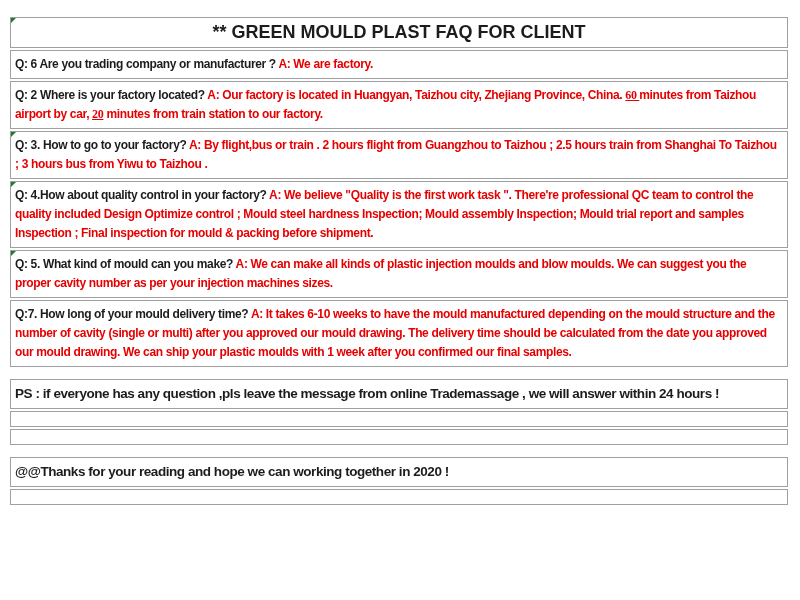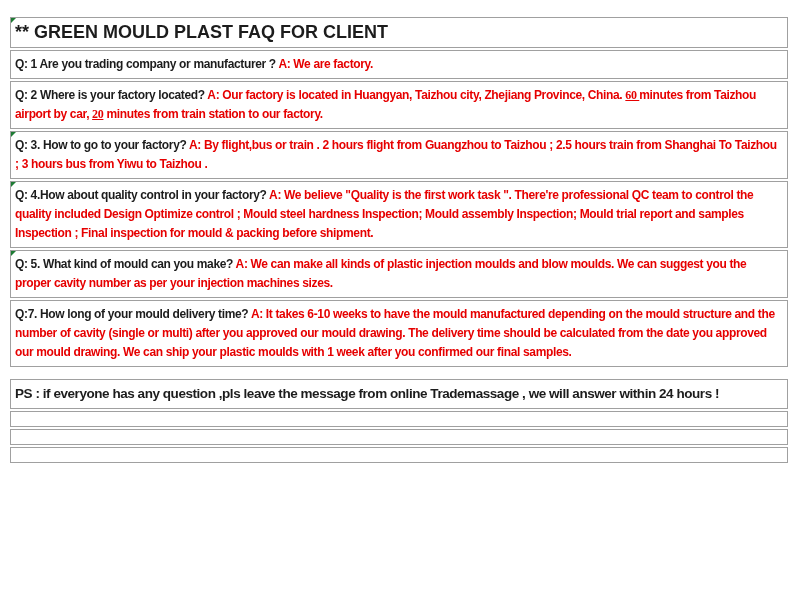--- a/index.html
+++ b/index.html
@@ -22,21 +22,21 @@
     background:#ffffff;
     margin-bottom:2px;
     padding:4px 5px 4px 4px;
     font-size:12px;
     line-height:19px;
     letter-spacing:-0.35px;
     color:var(--black,#1c1c1c);
     box-sizing:border-box;
   }
   .row.title{
-    text-align:left;
+    text-align:center;
     font-size:18px;
     line-height:23px;
     padding:3px 4px;
     letter-spacing:0;
   }
   .row.note{
     font-size:13.5px;
     line-height:20px;
     letter-spacing:-0.45px;
     white-space:nowrap;
@@ -56,23 +56,24 @@
     width:0;height:0;
     border-top:5px solid var(--green,#1e7b34);
     border-right:5px solid transparent;
   }
 </style>
 </head>
 <body style="--red: #e60000; --black: #1c1c1c; --border: #a0a0a0; --green: #1e7b34;">
 
 <div class="faq-table" data-name="faq-table">
     <div class="row title" data-name="faq-title-row"><span class="marker" data-name="cell-comment-marker-icon"></span><span class="q" data-name="question-text">** GREEN MOULD PLAST FAQ FOR CLIENT</span></div>
-    <div class="row qa" data-name="faq-row-q1"><span class="q" data-name="question-text">Q: 1 Are you trading company or manufacturer ? </span><span class="a" data-name="answer-text">A: We are factory.</span></div>
+    <div class="row qa" data-name="faq-row-q1"><span class="q" data-name="question-text">Q: 6 Are you trading company or manufacturer ? </span><span class="a" data-name="answer-text">A: We are factory.</span></div>
     <div class="row qa" data-name="faq-row-q2"><span class="q" data-name="question-text">Q: 2 Where is your factory located? </span><span class="a" data-name="answer-text">A: Our factory is located in Huangyan, Taizhou city, Zhejiang Province, China. </span><u class="a" data-name="answer-text">60 </u><span class="a" data-name="answer-text">minutes from Taizhou airport by car, </span><u class="a" data-name="answer-text">20</u><span class="a" data-name="answer-text"> minutes from train station to our factory.</span></div>
     <div class="row qa" data-name="faq-row-q3"><span class="marker" data-name="cell-comment-marker-icon"></span><span class="q" data-name="question-text">Q: 3. How to go to your factory? </span><span class="a" data-name="answer-text">A: By flight,bus or train . 2 hours flight from Guangzhou to Taizhou ; 2.5 hours train from Shanghai To Taizhou ; 3 hours bus from Yiwu to Taizhou .</span></div>
     <div class="row qa" data-name="faq-row-q4"><span class="marker" data-name="cell-comment-marker-icon"></span><span class="q" data-name="question-text">Q: 4.How about quality control in your factory? </span><span class="a" data-name="answer-text">A: We believe "Quality is the first work task ". There're professional QC team to control the quality included Design Optimize control ;  Mould steel hardness Inspection; Mould assembly Inspection;  Mould trial report and samples Inspection ; Final inspection for mould &amp; packing before shipment.</span></div>
     <div class="row qa" data-name="faq-row-q5"><span class="marker" data-name="cell-comment-marker-icon"></span><span class="q" data-name="question-text">Q: 5. What kind of mould can you make? </span><span class="a" data-name="answer-text">A:  We can make all kinds of plastic injection moulds and blow moulds. We can suggest you the proper cavity number as per your injection machines sizes.</span></div>
     <div class="row qa" data-name="faq-row-q7"><span class="q" data-name="question-text">Q:7. How long of your mould delivery time? </span><span class="a" data-name="answer-text">A:  It takes 6-10 weeks to have the mould manufactured depending on the mould structure and the number of cavity (single or multi) after you approved our mould drawing. The delivery time should be calculated from the date you approved our mould drawing. We can ship your plastic moulds with 1 week after you confirmed our final samples.</span></div>
     <div class="row note" data-name="faq-row-ps"><span class="q" data-name="question-text">PS : if everyone has any question ,pls leave the message from online Trademassage , we will answer within  24 hours !</span></div>
     <div class="row empty" data-name="empty-row-1"></div>
     <div class="row empty" data-name="empty-row-2"></div>
+    <div class="row note" data-name="faq-row-thanks"><span class="q" data-name="question-text">@@Thanks for your reading and hope we can working together in 2020 !</span></div>
     <div class="row empty" data-name="empty-row-3"></div>
   </div>
 
 </body></html>

